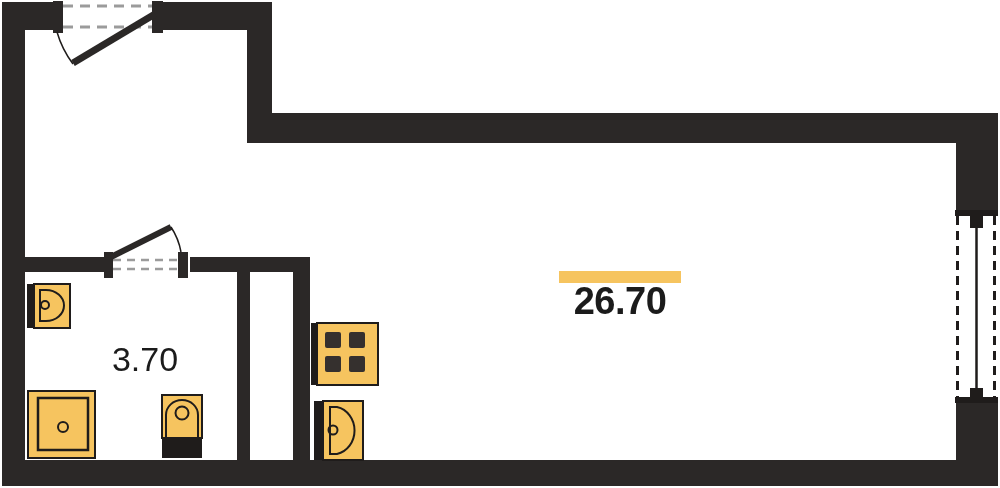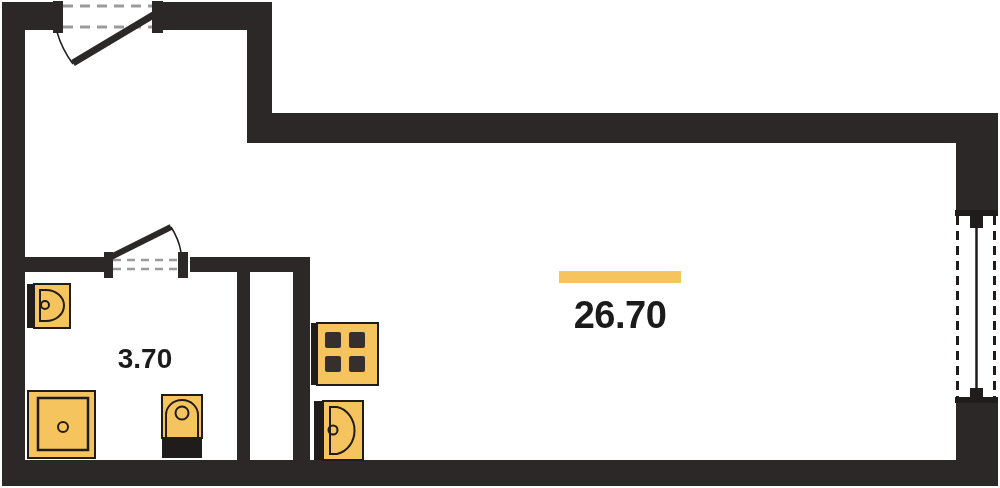--- a/index.html
+++ b/index.html
@@ -30,28 +30,27 @@
   .door-leaf{stroke:var(--wall);fill:none;}
   .door-arc{stroke:var(--line);stroke-width:1.5;fill:none;}
   .opening-dash{stroke:var(--dash);fill:none;}
   .win-dash{stroke:var(--line);stroke-width:3;stroke-dasharray:9 6;fill:none;}
   .win-solid{fill:var(--line);}
   .glazing{stroke:var(--line);stroke-width:2.5;fill:none;}
   .area-label{
     position:absolute;
     transform:translate(-50%,-50%);
     color:var(--text);
-    font-size:28px;
+    font-size:34px;
     white-space:nowrap;
-    font-weight:bold;
   }
   .label-bathroom{left:145px;top:359px;}
   .label-living{left:884px;top:423px;}
   .label-total{
-    left:620px;top:315px;
+    left:620px;top:301px;
     font-size:38px;font-weight:bold;letter-spacing:-0.5px;
   }
   .total-bar{
     position:absolute;
     left:559px;top:271px;
     width:122px;height:12px;
     background:var(--accent);
   }
 </style>
 </head>

